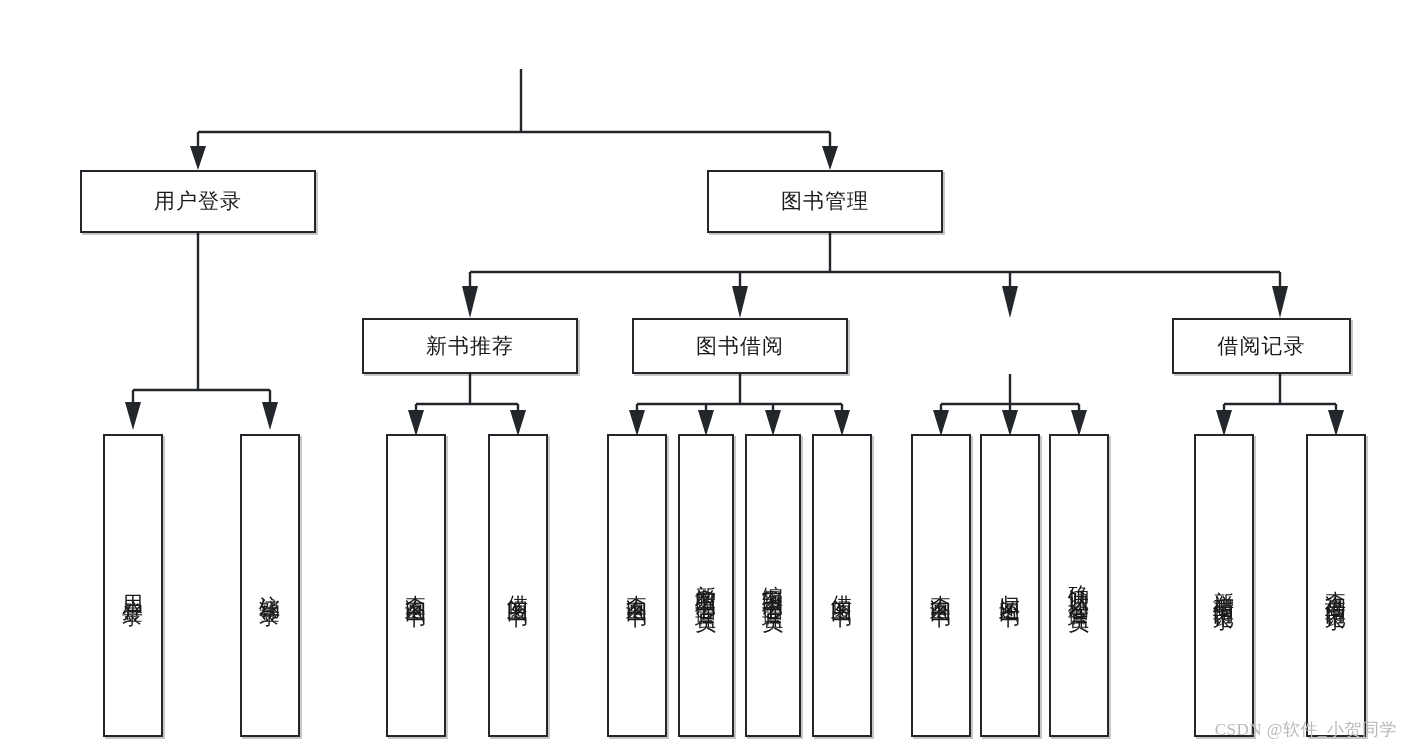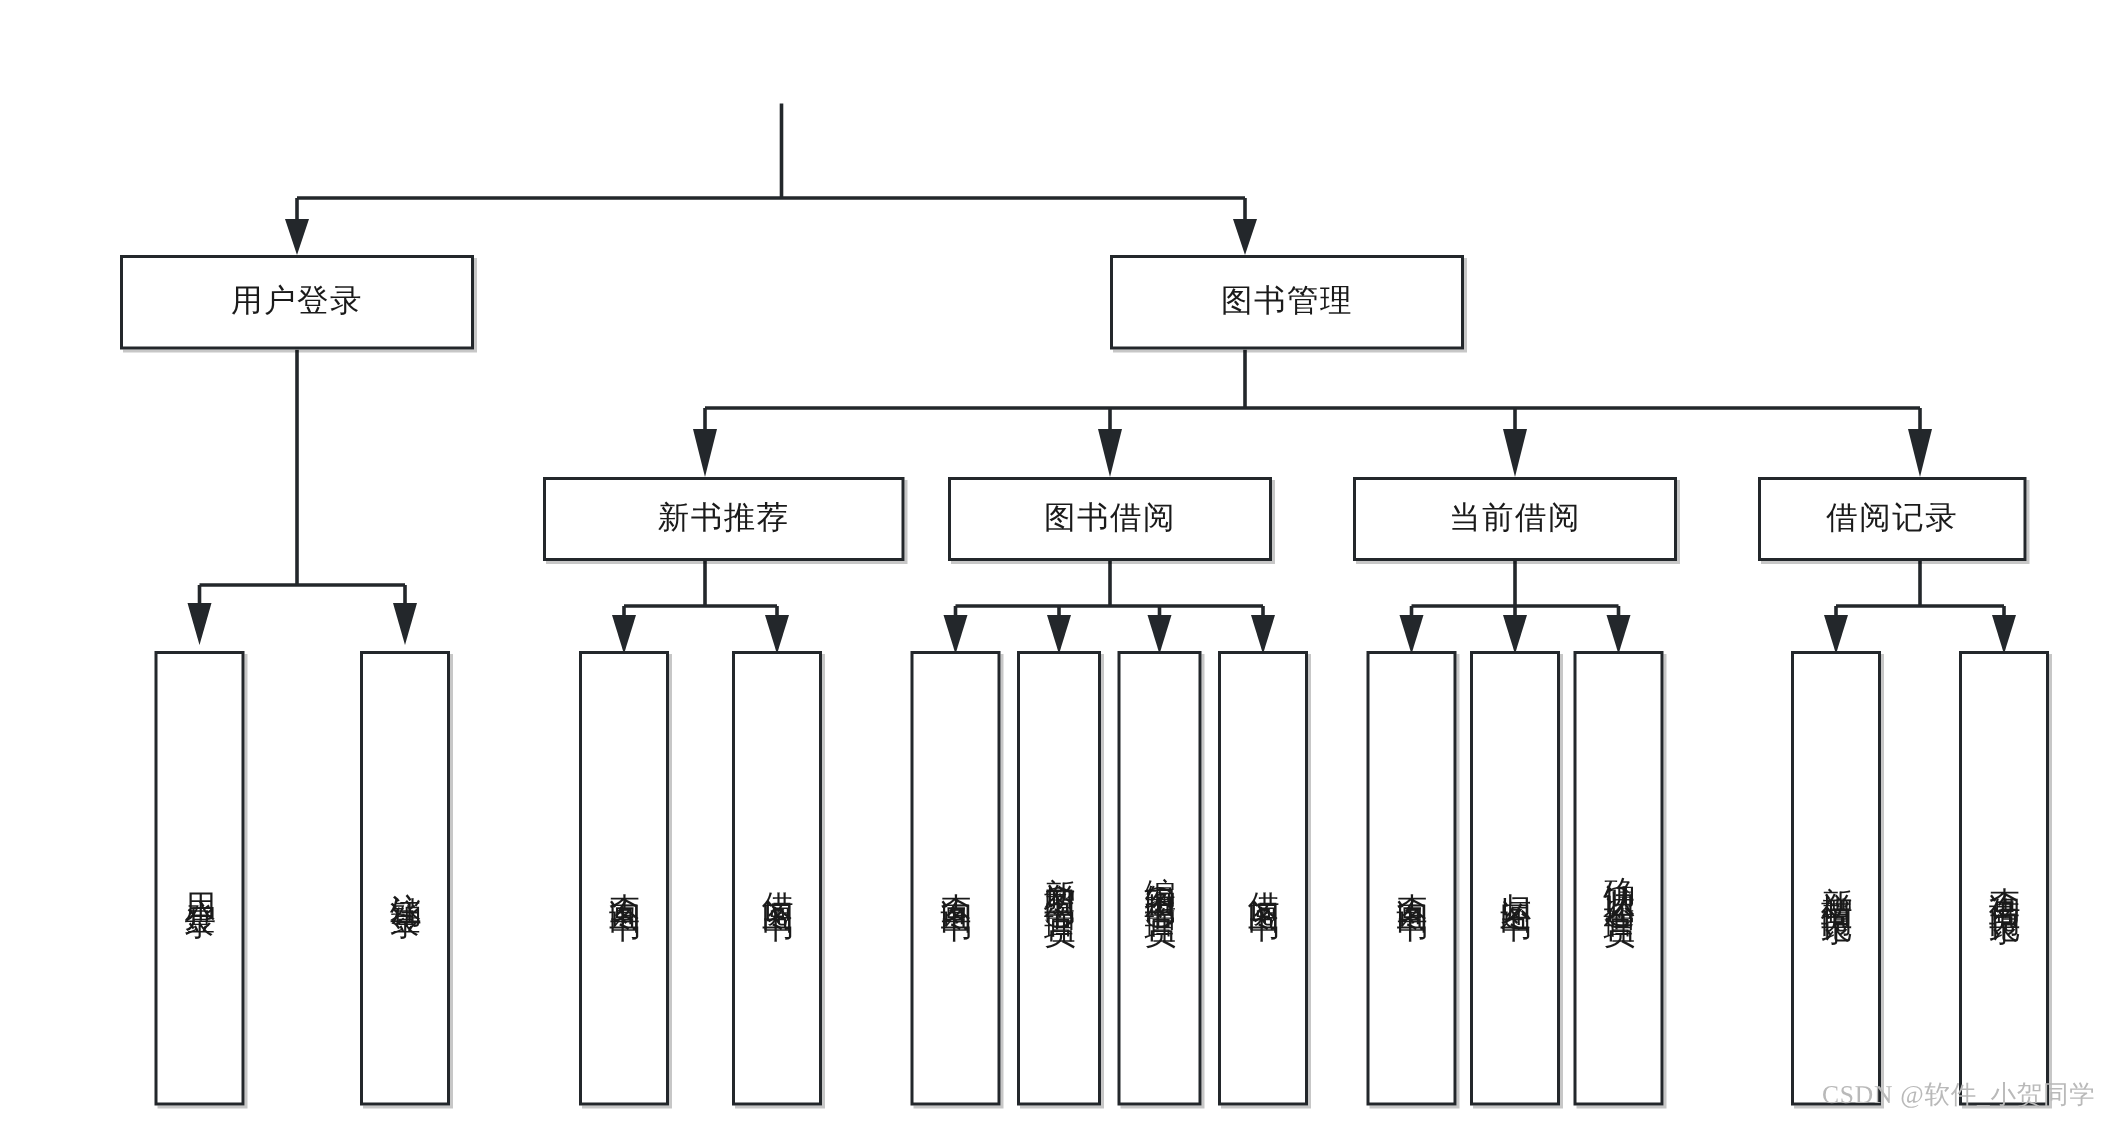--- a/index.html
+++ b/index.html
@@ -146,35 +146,32 @@
     <line x1="1336" y1="404" x2="1336" y2="412"></line>
     <polygon points="1216,410 1232,410 1224,436"></polygon>
     <polygon points="1328,410 1344,410 1336,436"></polygon>
   </svg>
 
 
   <div class="node" style="left:80px; top:170px; width:236px; height:63px;">
     <span class="lbl">用户登录</span>
   </div>
 
-  <div class="node" style="left:740px; top:170px; width:236px; height:63px;">
+  <div class="node" style="left:707px; top:170px; width:236px; height:63px;">
     <span class="lbl">图书管理</span>
   </div>
 
-  <div class="node" style="left:362px; top:318px; width:241px; height:56px;text-align:right;">
+  <div class="node" style="left:362px; top:318px; width:216px; height:56px;text-align:right;">
     <span class="lbl">新书推荐</span>
   </div>
 
   <div class="node" style="left:632px; top:318px; width:216px; height:56px;">
     <span class="lbl">图书借阅</span>
   </div>
 
-  <div class="node" style="left:902px; top:318px; width:216px; height:56px;">
-    <span class="lbl">当前借阅</span>
-  </div>
 
   <div class="node" style="left:1172px; top:318px; width:179px; height:56px;">
     <span class="lbl">借阅记录</span>
   </div>
 
   <div class="node vert" style="left:103px; top:434px; width:60px; height:303px;">
     <span class="lbl">用户登录</span>
   </div>
 
   <div class="node vert" style="left:240px; top:434px; width:60px; height:303px;">

